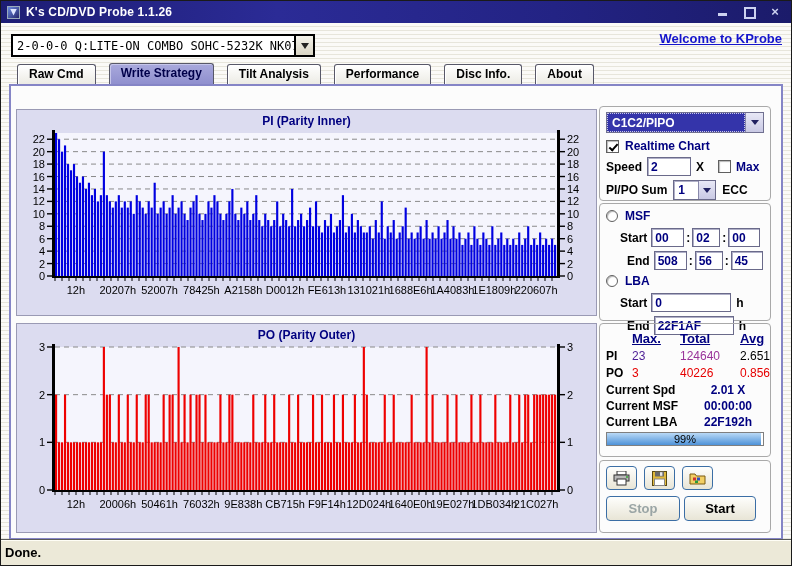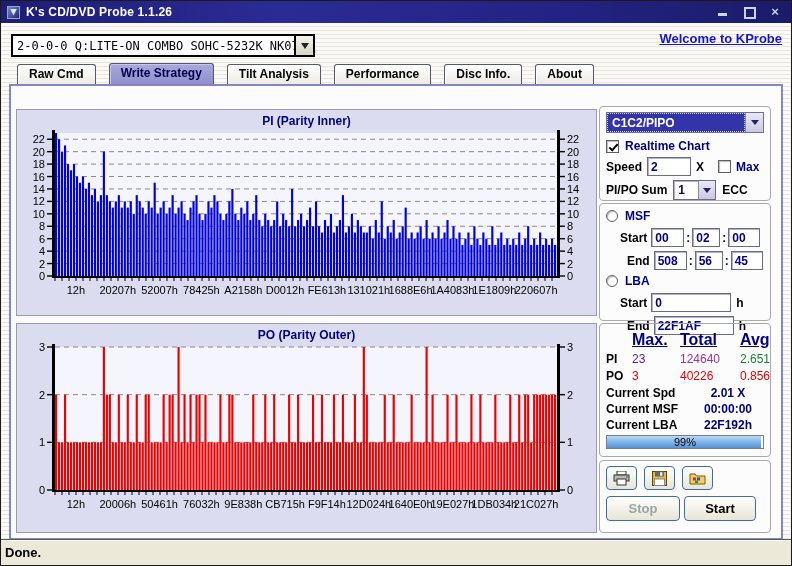--- a/index.html
+++ b/index.html
@@ -88,21 +88,21 @@
     display:flex;align-items:center;padding:0 3px;font-size:12px;font-weight:bold;color:#000080;}
   .sum-combo{display:flex;height:20px;border:1px solid #6a6a8a;box-shadow:inset 1px 1px 0 #b0b0c8;background:#fff;}
   .sum-combo .v{width:24px;display:flex;align-items:center;padding:0 4px;font-size:12px;font-weight:bold;color:#000080;}
   .sum-combo .arrow{width:17px;background:linear-gradient(#e8e8f6,#c9c9e4);border-left:1px solid #8888aa;
     display:flex;align-items:center;justify-content:center;}
 
   .indent{margin-left:14px;}
   .colon{font-weight:bold;margin:0 2px;font-size:12px;}
 
   
-  .stat-head{display:grid;grid-template-columns:26px 48px 60px 1fr;font-size:16px;font-weight:bold;color:#000080;margin:2px 0 3px;}
+  .stat-head{display:grid;grid-template-columns:26px 48px 60px 1fr;font-size:13px;font-weight:bold;color:#000080;margin:2px 0 3px;}
   .stat-head span{text-decoration:underline;}
   .stat-row{display:grid;grid-template-columns:26px 48px 60px 1fr;font-size:12px;margin-bottom:3px;}
   .stat-row .rl{font-weight:bold;color:#000;}
   .cur-row{display:grid;grid-template-columns:86px 1fr;font-size:12px;margin-bottom:2px;}
   .cur-row .cl{font-weight:bold;color:#000;}
   .cur-row .cv{font-weight:bold;color:#000080;text-align:center;}
   .progress{position:relative;height:14px;border:1px solid #7f7f7f;background:#fff;margin-top:3px;overflow:hidden;}
   .progress .fill{position:absolute;left:0;top:0;bottom:0;background:linear-gradient(#b9d9f6,#4e92d8);}
   .progress .ptext{position:absolute;inset:0;text-align:center;font-size:11px;line-height:13px;color:#000;}
 
@@ -830,21 +830,21 @@
         <div class="stat-head">
           <span style="text-decoration:none;"></span>
           <span>Max.</span>
           <span>Total</span>
           <span>Avg</span>
         </div>
         <div class="stat-row">
           <span class="rl">PI</span>
           <span style="color: #4c1d95;">23</span>
           <span style="color: rgb(153, 51, 153);">124640</span>
-          <span style="color: #15803d;">2.651</span>
+          <span style="color: #000000;">2.651</span>
         </div>
         <div class="stat-row">
           <span class="rl">PO</span>
           <span style="color: rgb(230, 0, 0);">3</span>
           <span style="color: rgb(230, 0, 0);">40226</span>
           <span style="color: rgb(230, 0, 0);">0.856</span>
         </div>
         <div class="cur-row">
           <span class="cl">Current Spd</span>
           <span class="cv">2.01  X</span>

